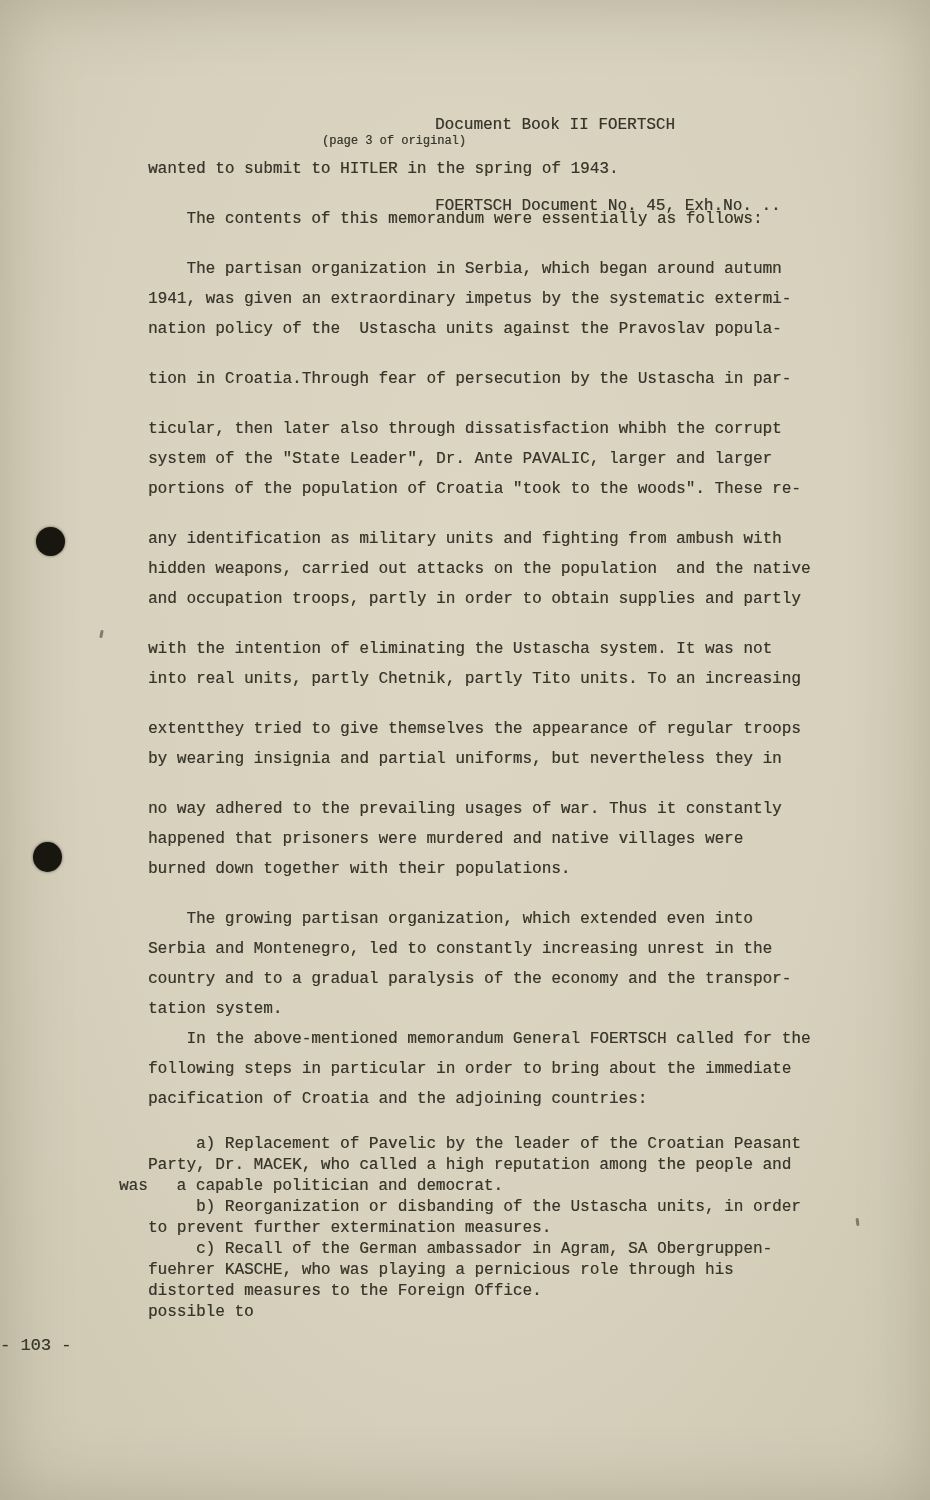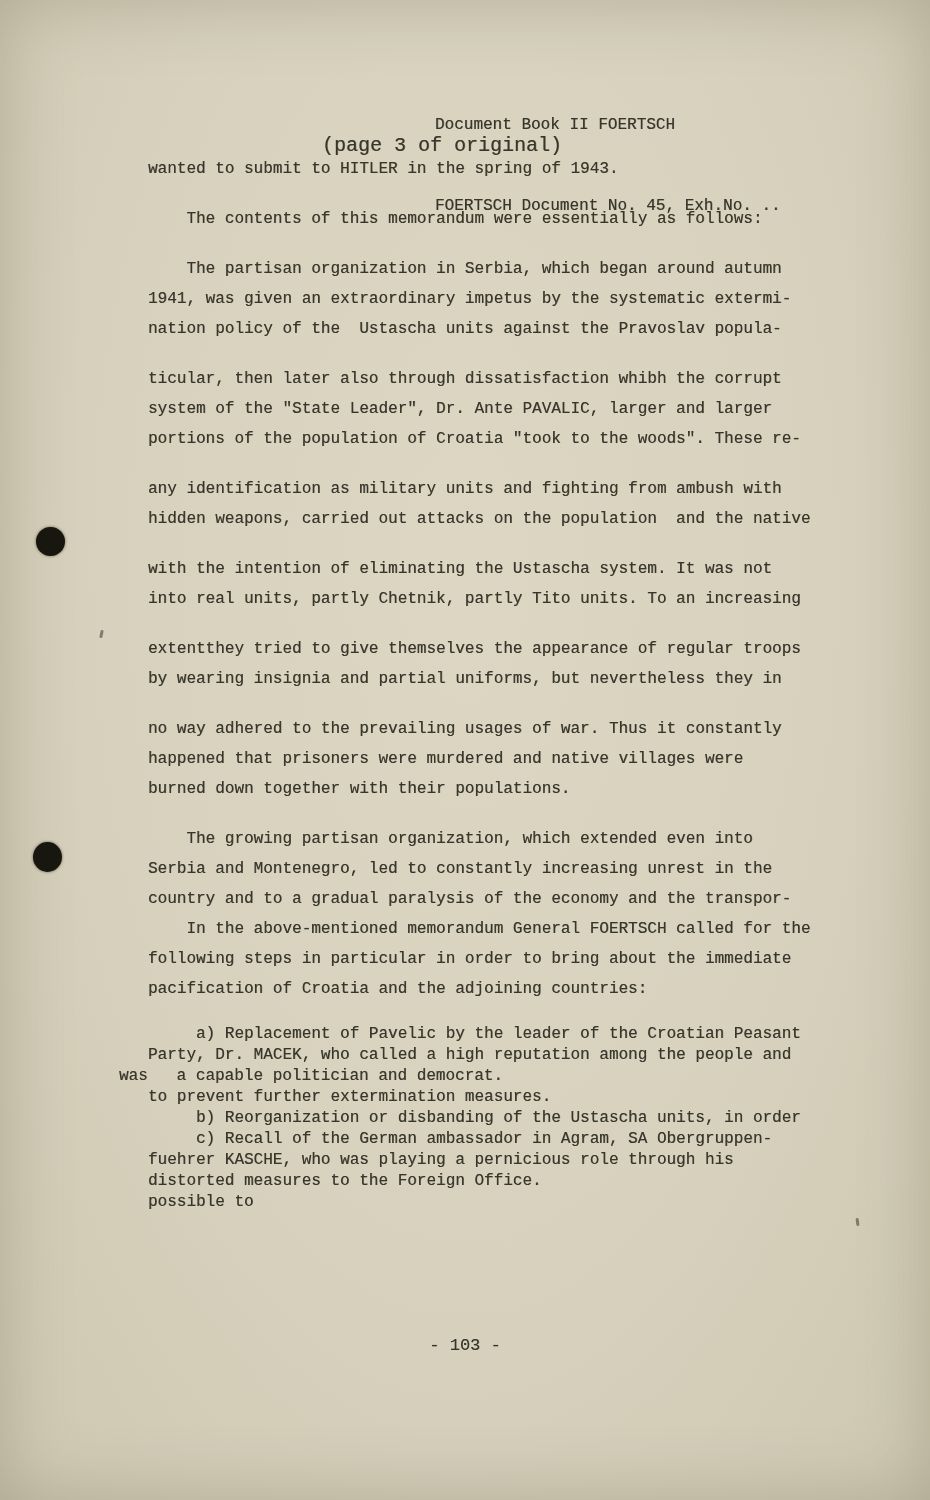--- a/index.html
+++ b/index.html
@@ -27,21 +27,21 @@
     top: 58px;
     font-size: 16px;
     line-height: 27px;
     white-space: pre;
     font-family: Liberation Mono, monospace;
   }
   .page-note {
     position: absolute;
     left: 322px;
     top: 134px;
-    font-size: 20px;
+    font-size: 12px;
     white-space: pre;
   }
   .body-text {
     position: absolute;
     left: 148px;
     top: 154px;
     width: 700px;
     font-size: 16px;
   }
   .line {
@@ -55,21 +55,20 @@
     margin-top: 20px;
   }
   .line.hang {
     margin-left: -29px;
   }
   .footer-pagenum {
     position: absolute;
     left: 0;
     right: 0;
     top: 1336px;
-    text-align: center;
     font-size: 17px;
     white-space: pre;
   }
   .hole {
     position: absolute;
     width: 29px;
     height: 29px;
     border-radius: 50%;
     background: #17160f;
     box-shadow: 0 0 3px rgba(23, 22, 15, 0.6);
@@ -106,43 +105,46 @@
   </div>
 
   <div class="page-note ink">(page 3 of original)</div>
 
   <div class="body-text ink" id="body-text">
       <div class="line">wanted to submit to HITLER in the spring of 1943.</div>
       <div class="line gap">    The contents of this memorandum were essentially as follows:</div>
       <div class="line gap">    The partisan organization in Serbia, which began around autumn</div>
       <div class="line">1941, was given an extraordinary impetus by the systematic extermi-</div>
       <div class="line">nation policy of the  Ustascha units against the Pravoslav popula-</div>
+      <div class="line gap">tion in Croatia.Through fear of persecution by the Ustascha in par-</div>
       <div class="line gap">ticular, then later also through dissatisfaction whibh the corrupt</div>
       <div class="line">system of the "State Leader", Dr. Ante PAVALIC, larger and larger</div>
       <div class="line">portions of the population of Croatia "took to the woods". These re-</div>
       <div class="line gap">any identification as military units and fighting from ambush with</div>
       <div class="line">hidden weapons, carried out attacks on the population  and the native</div>
+      <div class="line">and occupation troops, partly in order to obtain supplies and partly</div>
       <div class="line gap">with the intention of eliminating the Ustascha system. It was not</div>
       <div class="line">into real units, partly Chetnik, partly Tito units. To an increasing</div>
       <div class="line gap">extentthey tried to give themselves the appearance of regular troops</div>
       <div class="line">by wearing insignia and partial uniforms, but nevertheless they in</div>
       <div class="line gap">no way adhered to the prevailing usages of war. Thus it constantly</div>
       <div class="line">happened that prisoners were murdered and native villages were</div>
       <div class="line">burned down together with their populations.</div>
       <div class="line gap">    The growing partisan organization, which extended even into</div>
       <div class="line">Serbia and Montenegro, led to constantly increasing unrest in the</div>
       <div class="line">country and to a gradual paralysis of the economy and the transpor-</div>
+      <div class="line">tation system.</div>
       <div class="line">    In the above-mentioned memorandum General FOERTSCH called for the</div>
       <div class="line">following steps in particular in order to bring about the immediate</div>
       <div class="line">pacification of Croatia and the adjoining countries:</div>
       <div class="line tight gap">     a) Replacement of Pavelic by the leader of the Croatian Peasant</div>
       <div class="line tight">Party, Dr. MACEK, who called a high reputation among the people and</div>
       <div class="line tight hang">was   a capable politician and democrat.</div>
+      <div class="line tight">     b) Reorganization or disbanding of the Ustascha units, in order</div>
       <div class="line tight">to prevent further extermination measures.</div>
-      <div class="line tight">     b) Reorganization or disbanding of the Ustascha units, in order</div>
       <div class="line tight">     c) Recall of the German ambassador in Agram, SA Obergruppen-</div>
       <div class="line tight">fuehrer KASCHE, who was playing a pernicious role through his</div>
       <div class="line tight">distorted measures to the Foreign Office.</div>
       <div class="line tight">possible to</div>
     </div>
 
   <div class="footer-pagenum ink">- 103 -</div>
 
 </div>
 

